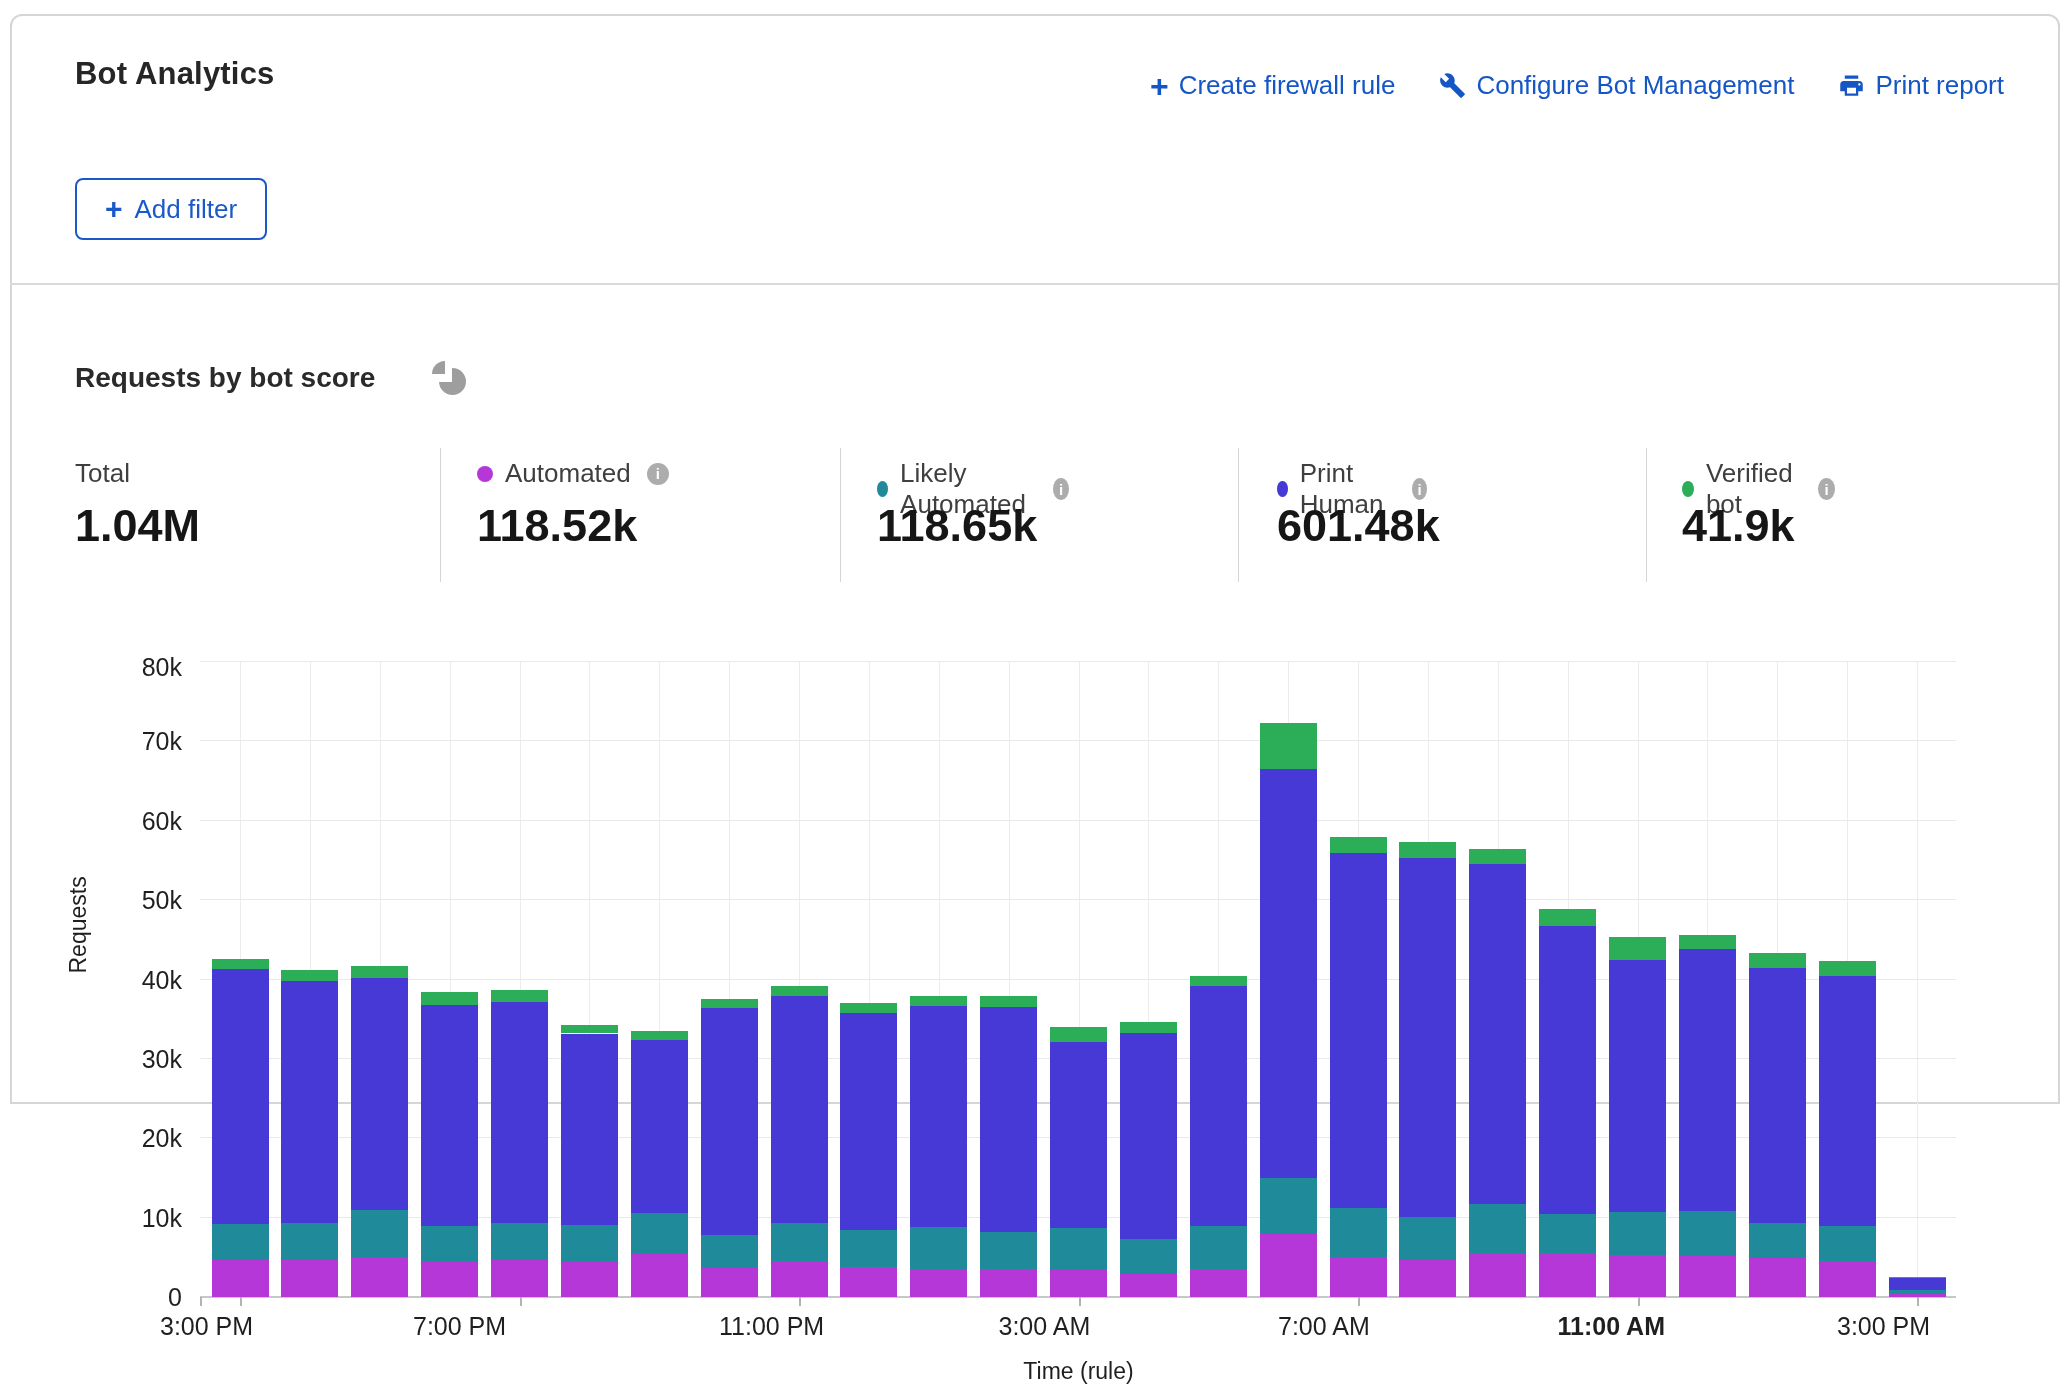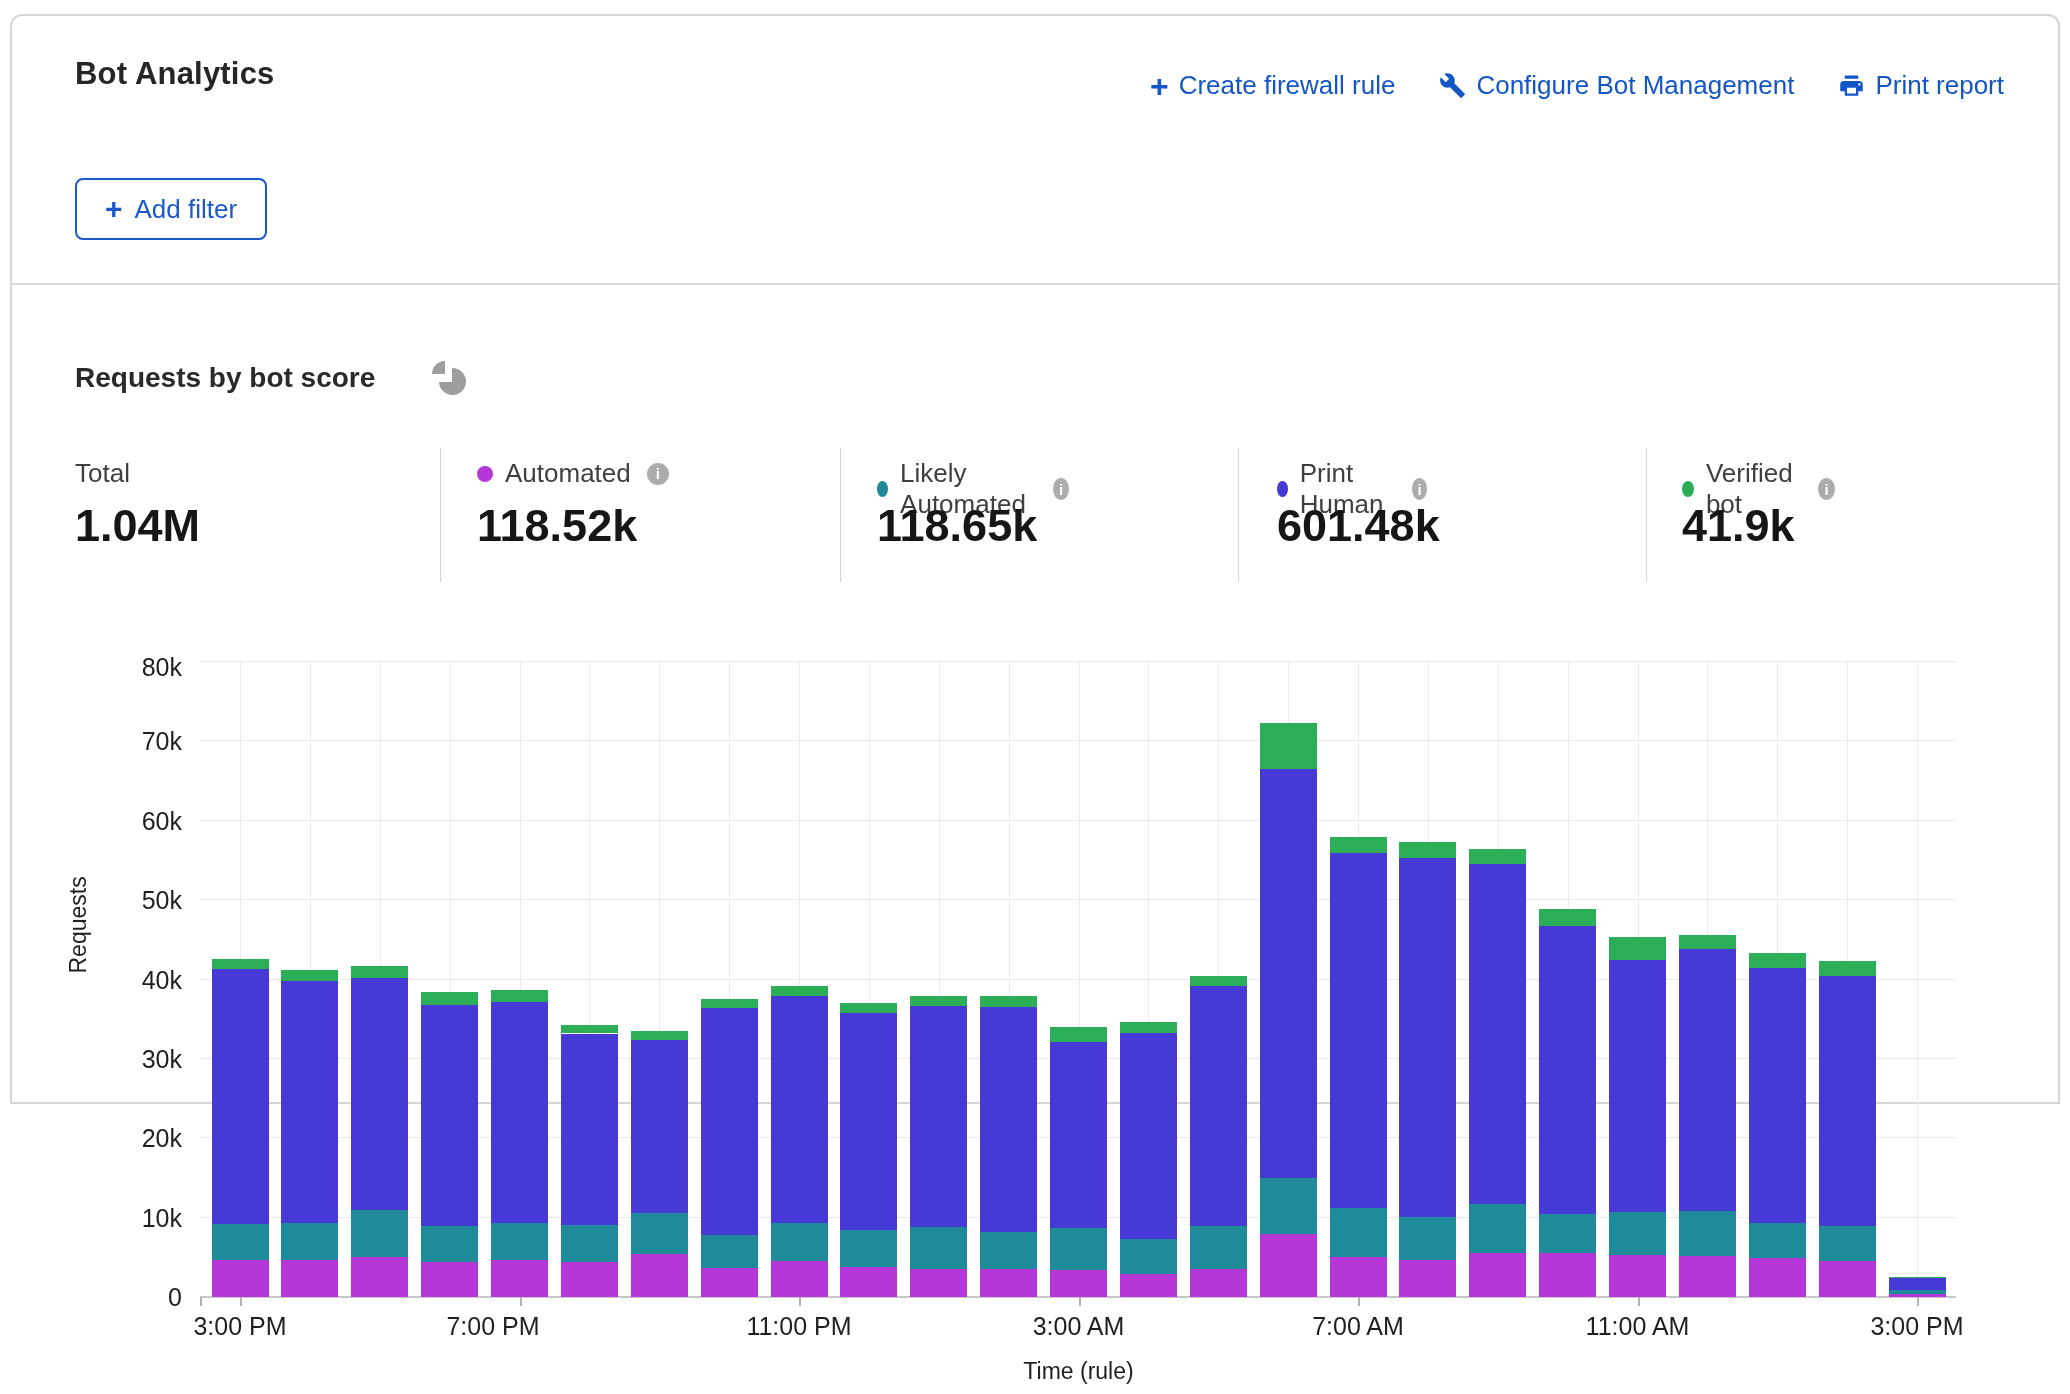--- a/index.html
+++ b/index.html
@@ -61,21 +61,21 @@
   
   .ylabel-rot { position:absolute; left:58px; top:940px; width:40px; font-size:23px;
           color:#1f1f1f; transform:rotate(-90deg); transform-origin:center; white-space:nowrap; }
   .plot { position:absolute; left:200px; top:662px; width:1756px; height:635px; }
   .hgrid { position:absolute; left:0; width:100%; height:1px; background:#e9e9e9; }
   .vgrid { position:absolute; top:0; width:1px; height:100%; background:#ececec; }
   .baseline { position:absolute; left:0; bottom:-1px; width:100%; height:2px; background:#c7c7c7; }
   .ytick-label { position:absolute; width:70px; text-align:right; font-size:25px; color:#1f1f1f; }
   .bar-seg { position:absolute; }
   .xtick { position:absolute; width:2px; height:9px; background:#b3b3b3; top:1297px; }
-  .xtick-label { position:absolute; top:1312px; width:160px; text-align:center;
+  .xtick-label { position:absolute; top:1312px; width:160px; text-align:left;
           font-size:25px; color:#1f1f1f; }
   .xaxis-title { position:absolute; top:1358px; width:300px; text-align:center;
           font-size:23px; color:#1f1f1f; }
 </style>
 </head>
 <body>
 
 <div id="stage">
   <div class="card"></div>
 
@@ -317,18 +317,18 @@
       <div class="xtick-label" style="left: 160px;">3:00 PM</div>
       <div class="xtick" style="left: 519.5px;"></div>
       <div class="xtick-label" style="left: 413px;">7:00 PM</div>
       <div class="xtick" style="left: 799px;"></div>
       <div class="xtick-label" style="left: 719px;">11:00 PM</div>
       <div class="xtick" style="left: 1078.5px;"></div>
       <div class="xtick-label" style="left: 998.5px;">3:00 AM</div>
       <div class="xtick" style="left: 1358px;"></div>
       <div class="xtick-label" style="left: 1278px;">7:00 AM</div>
       <div class="xtick" style="left: 1637.5px;"></div>
-      <div class="xtick-label" style="left: 1557.5px;">11:00 AM</div>
+      <div class="xtick-label" style="left: 1557.5px; font-weight: bold;">11:00 AM</div>
       <div class="xtick" style="left: 1917px;"></div>
       <div class="xtick-label" style="left: 1837px;">3:00 PM</div>
       <div class="xaxis-title" style="left: 928.5px;">Time (rule)</div>
     </div>
 </div>
 
 </body></html>

